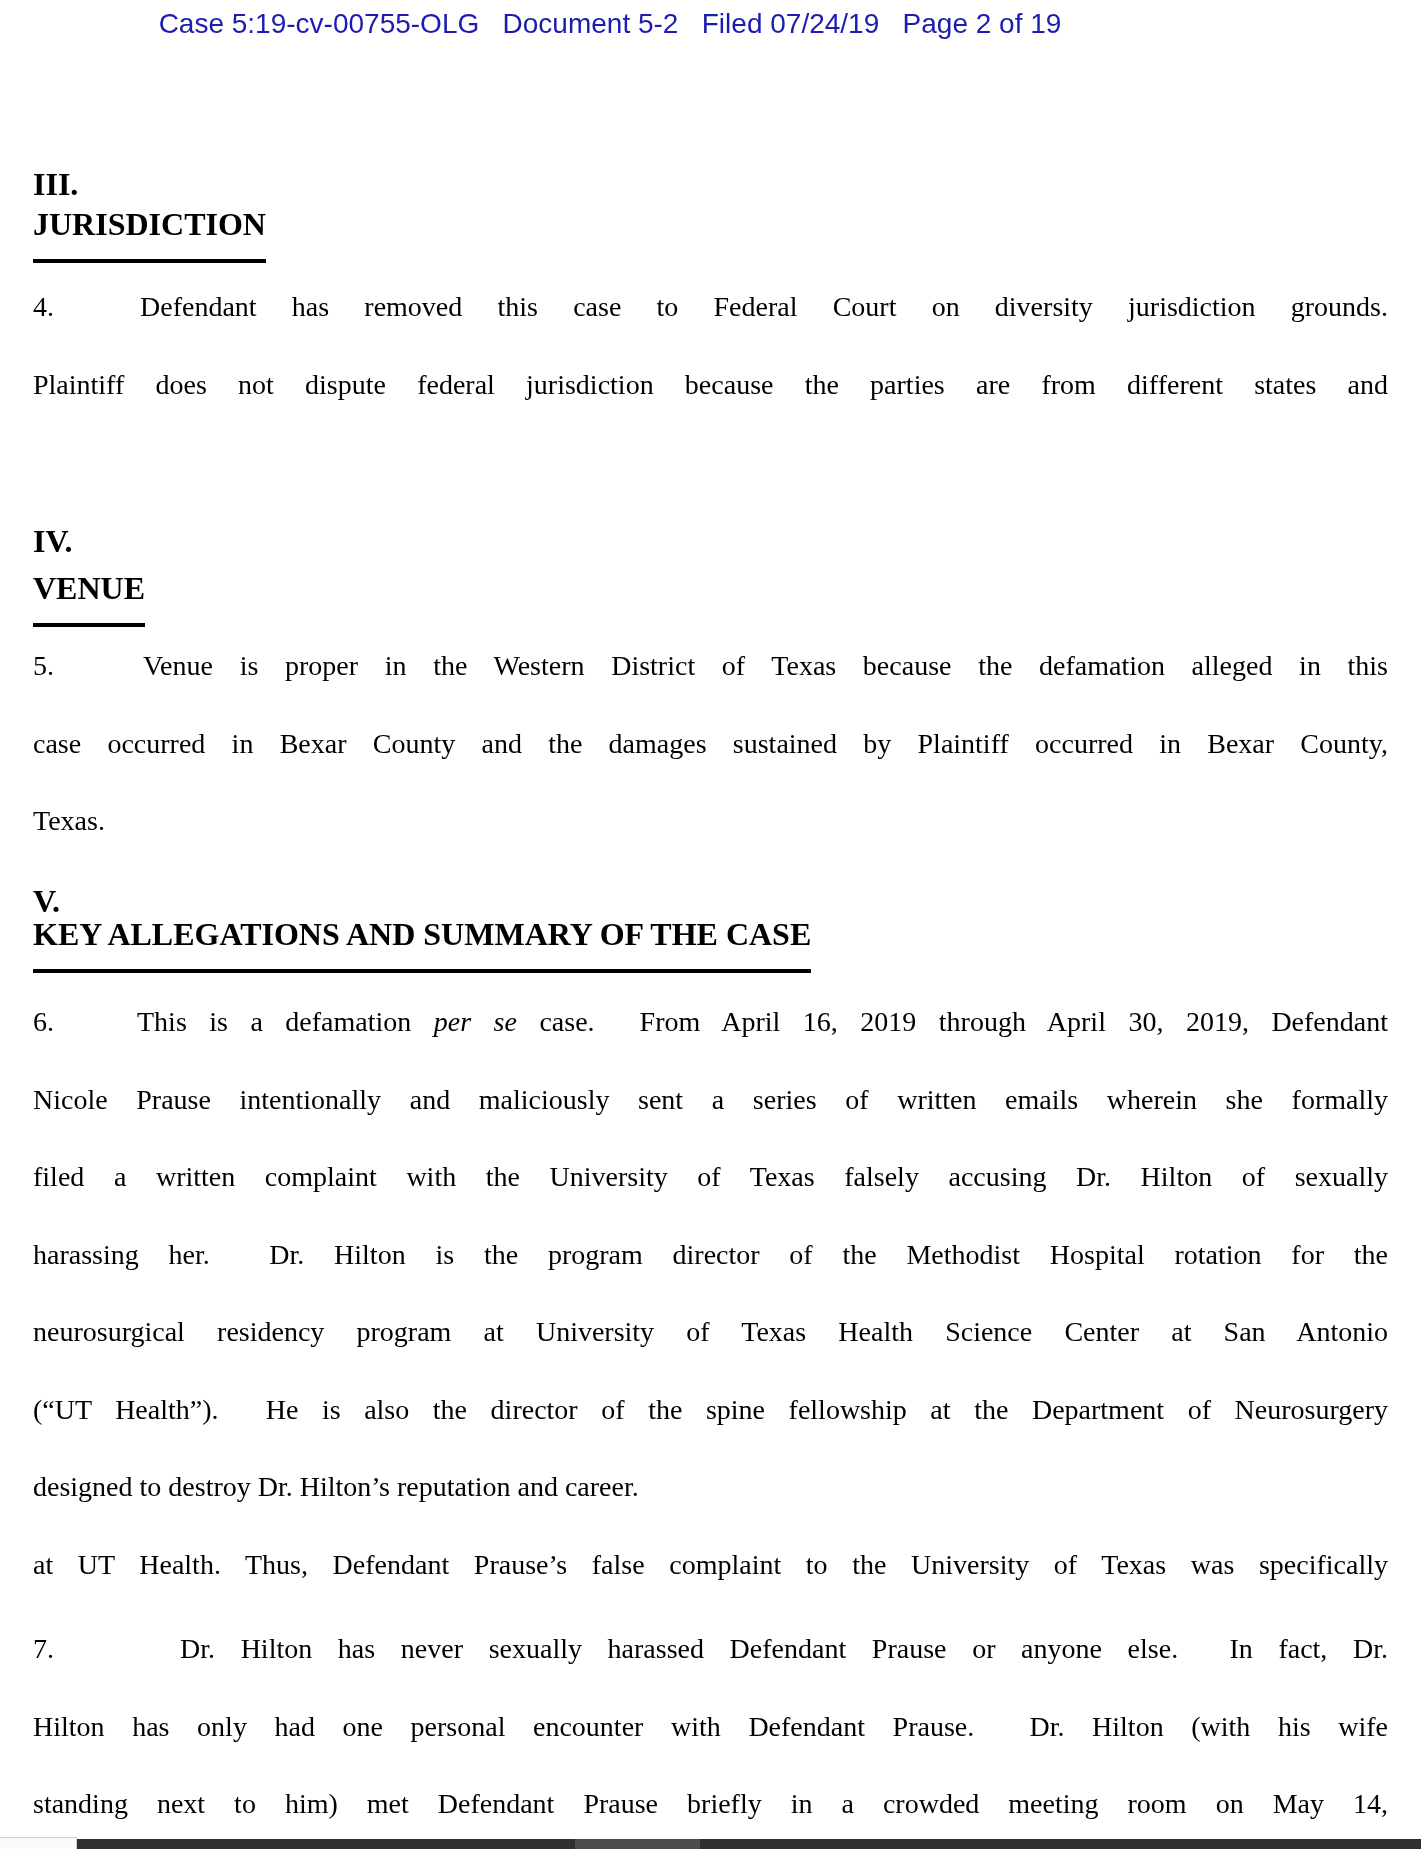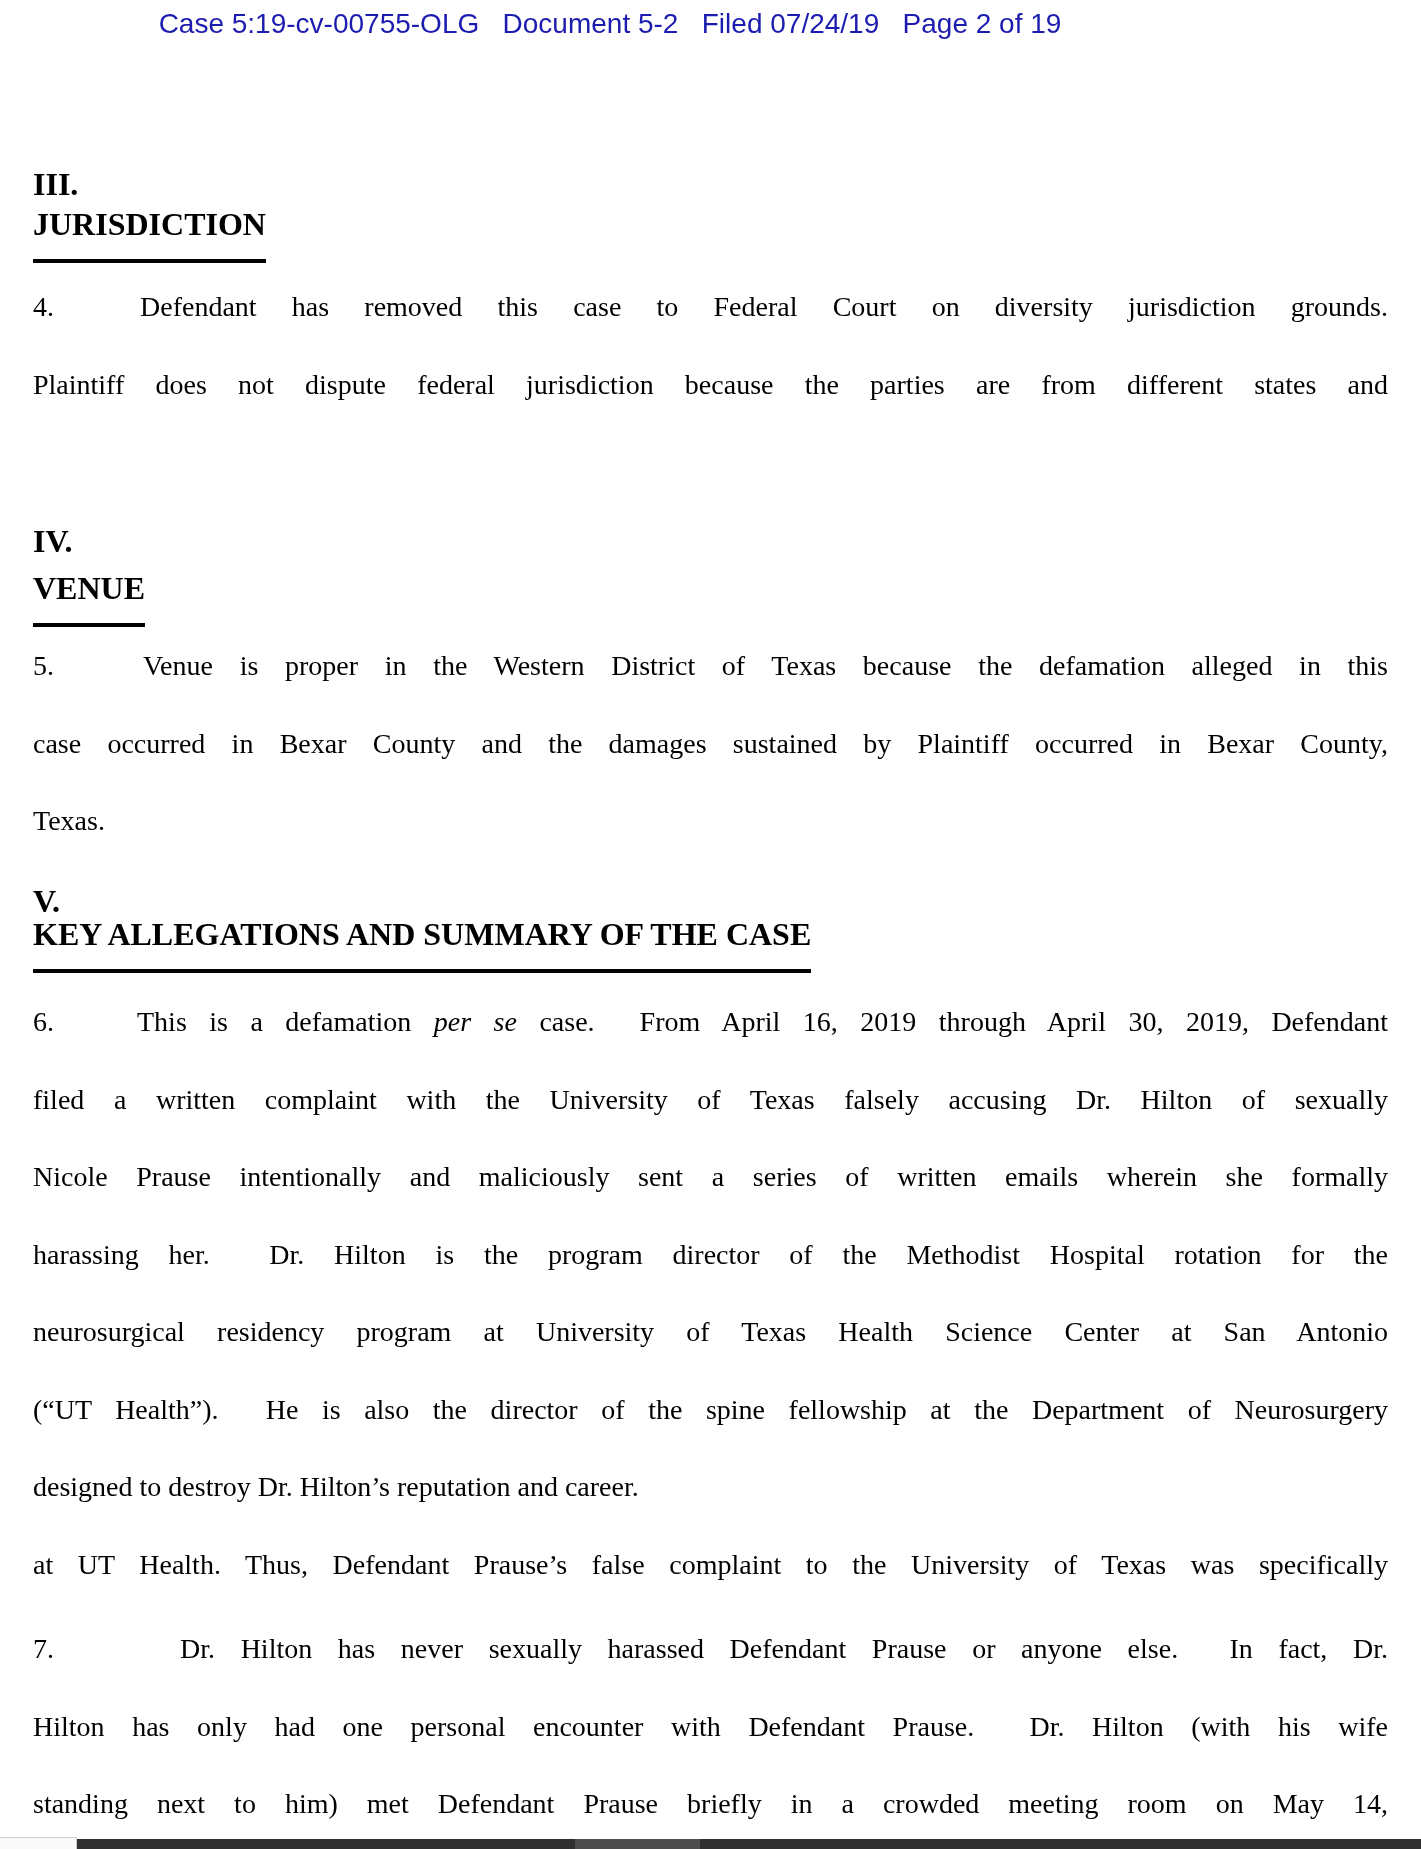--- a/index.html
+++ b/index.html
@@ -96,22 +96,22 @@
     <div class="pline just"><span class="pnum w5">5.</span><span>Venue is proper in the Western District of Texas because the defamation alleged in this</span></div>
     <div class="pline just">case occurred in Bexar County and the damages sustained by Plaintiff occurred in Bexar County,</div>
     <div class="pline">Texas.</div>
   </div>
 
   <div class="hline s5n">V.</div>
   <div class="hline s5t"><span class="u">KEY ALLEGATIONS AND SUMMARY OF THE CASE</span></div>
 
   <div class="para p6">
     <div class="pline just"><span class="pnum w6">6.</span><span>This is a defamation </span><span class="ital">per se</span><span> case.  From April 16, 2019 through April 30, 2019, Defendant</span></div>
+    <div class="pline just">Nicole Prause intentionally and maliciously sent a series of written emails wherein she formally</div>
     <div class="pline just">filed a written complaint with the University of Texas falsely accusing Dr. Hilton of sexually</div>
-    <div class="pline just">Nicole Prause intentionally and maliciously sent a series of written emails wherein she formally</div>
     <div class="pline just">harassing her.  Dr. Hilton is the program director of the Methodist Hospital rotation for the</div>
     <div class="pline just">neurosurgical residency program at University of Texas Health Science Center at San Antonio</div>
     <div class="pline just">(“UT Health”).  He is also the director of the spine fellowship at the Department of Neurosurgery</div>
     <div class="pline">designed to destroy Dr. Hilton’s reputation and career.</div>
     <div class="pline just">at UT Health. Thus, Defendant Prause’s false complaint to the University of Texas was specifically</div>
   </div>
 
   <div class="para p7">
     <div class="pline just"><span class="pnum w7">7.</span><span>Dr. Hilton has never sexually harassed Defendant Prause or anyone else.  In fact, Dr.</span></div>
     <div class="pline just">Hilton has only had one personal encounter with Defendant Prause.  Dr. Hilton (with his wife</div>

